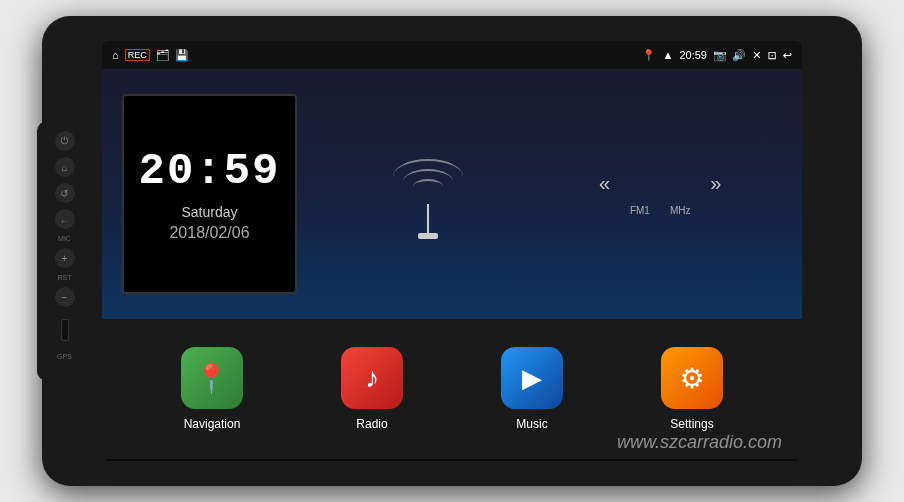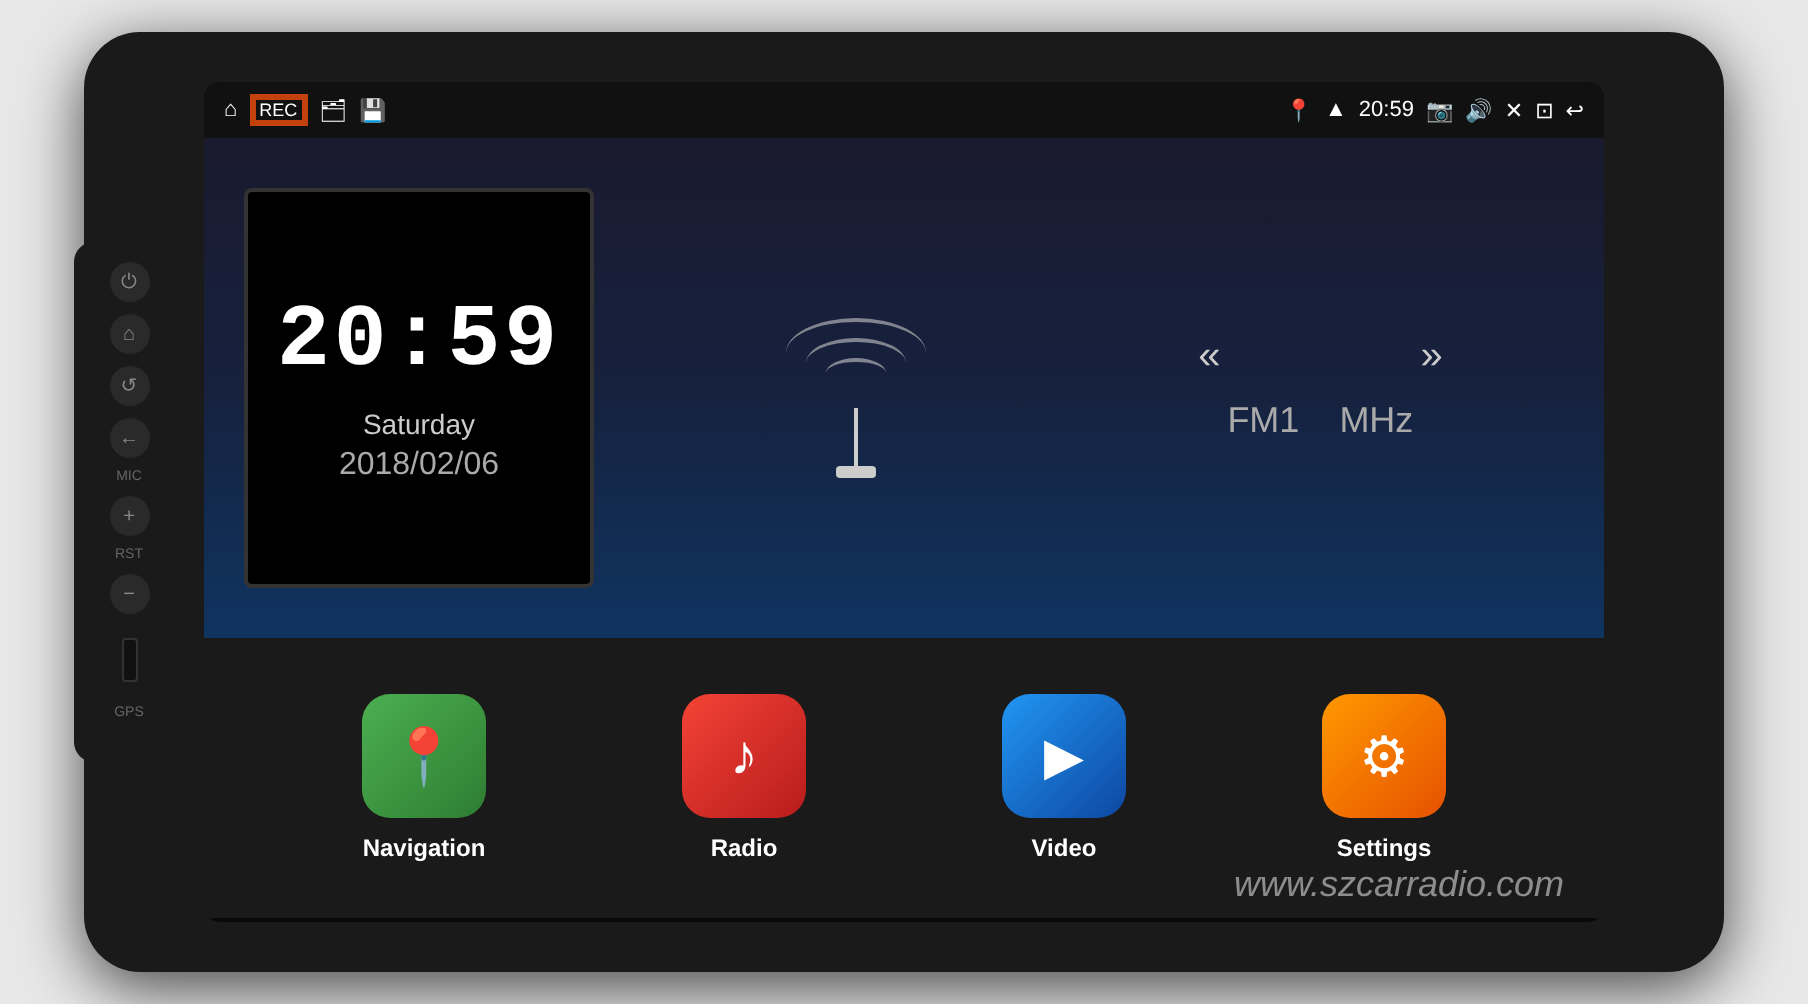--- a/index.html
+++ b/index.html
@@ -185,21 +185,21 @@
       font-size: 42px;
       font-weight: bold;
       color: white;
       font-family: 'Courier New', monospace;
     }
 
     .freq-meta {
       display: flex;
       gap: 20px;
       color: #aaa;
-      font-size: 18px;
+      font-size: 10px;
     }
 
     .nav-arrows {
       display: flex;
       gap: 40px;
       align-items: center;
     }
 
     .arr-btn {
       color: #ccc;
@@ -232,21 +232,20 @@
       display: flex;
       align-items: center;
       justify-content: center;
       font-size: 28px;
     }
 
     .app-label {
       color: white;
       font-size: 12px;
       text-align: center;
-      font-weight: bold;
     }
 
     .nav-color { background: linear-gradient(135deg, #4CAF50, #2e7d32); }
     .radio-color { background: linear-gradient(135deg, #FF9800, #e65100); }
     .music-color { background: linear-gradient(135deg, #f44336, #b71c1c); }
     .video-color { background: linear-gradient(135deg, #2196F3, #0d47a1); }
     .settings-color { background: linear-gradient(135deg, #FF9800, #e65100); }
 
     
     .watermark {
@@ -336,21 +335,21 @@
     <div class="btn-icon-row">
       <span class="label-small">GPS</span>
     </div>
   </div>
 
   <div class="screen">
 
     <div class="status-bar">
       <div class="status-left">
         <span>⌂</span>
-        <span style="font-size:9px; border:3px solid #c2410c; padding:0 2px;">REC</span>
+        <span style="font-size:9px; border:1px solid #c2410c; padding:0 2px;">REC</span>
         <span>🗂</span>
         <span>💾</span>
       </div>
       <div class="status-right">
         <span>📍</span>
         <span>▲</span>
         <span class="status-time">20:59</span>
         <span>📷</span>
         <span>🔊</span>
         <span>✕</span>
@@ -408,21 +407,21 @@
         <div class="app-icon-img music-color">
           <span style="color:white; font-size:28px;">♪</span>
         </div>
         <span class="app-label">Radio</span>
       </div>
 
       <div class="app-icon">
         <div class="app-icon-img video-color">
           <span style="color:white; font-size:26px;">▶</span>
         </div>
-        <span class="app-label">Video</span>
+        <span class="app-label">Music</span>
       </div>
 
       <div class="app-icon">
         <div class="app-icon-img settings-color">
           <span style="color:white; font-size:28px;">⚙</span>
         </div>
         <span class="app-label">Settings</span>
       </div>
 
     </div>

